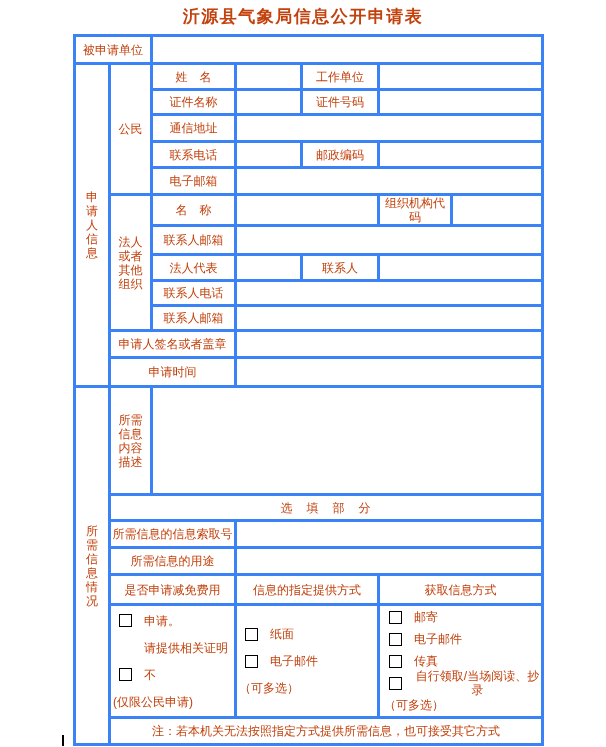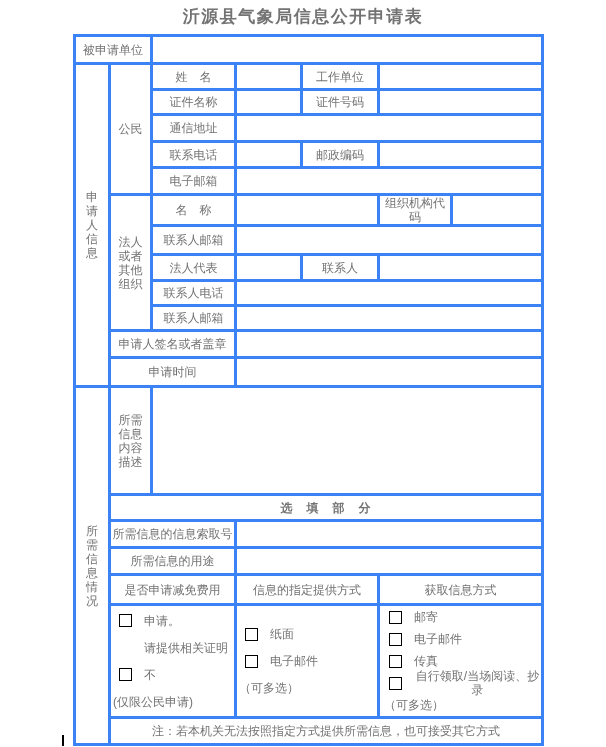--- a/index.html
+++ b/index.html
@@ -1,38 +1,38 @@
 <!DOCTYPE html>
 <html><head>
 <meta charset="utf-8">
 <style>
   html,body{margin:0;padding:0;background:#ffffff;}
   .page{
     position:relative;width:606px;height:747px;background:#ffffff;
-    font-family:"Liberation Sans",sans-serif;color:#737373;overflow:hidden;
+    font-family:"Liberation Sans",sans-serif;color:#c2410c;overflow:hidden;
   }
   .doc-title{
     position:absolute;top:5px;left:0;width:606px;text-align:center;
     font-size:17px;font-weight:bold;letter-spacing:1.5px;
   }
   table.form{
     position:absolute;left:73px;top:34px;width:468px;
     border-collapse:collapse;table-layout:fixed;
     border:2px solid #000;
   }
   table.form td{
     border:3px solid #3b82f6;font-size:12px;text-align:center;
     vertical-align:middle;padding:0;overflow:hidden;line-height:14px;
   }
   td.vtext{white-space:pre-line;}
   td.lh21{line-height:21px;}
   td.lh25{line-height:25px;font-family:Liberation Serif, serif;}
   td.lh19{line-height:19px;}
   td.small{font-size:11px;letter-spacing:0;}
-  td.bold-hdr{font-weight:bold;letter-spacing:1px;margin-left:32px;}
+  td.bold-hdr{font-weight:normal;letter-spacing:1px;margin-left:32px;}
   td.opts{vertical-align:top;text-align:left;padding-top:7px;}
   .opt{display:flex;align-items:center;}
   .opt.h27{height:27px;}
   .opt.h22{height:22px;}
   .cb{
     width:11px;height:11px;border:1px solid #000;flex:none;
     display:inline-block;background:#fff;
   }
   .cb{margin-right:12px;}
   .pl8{padding-left:8px;}

